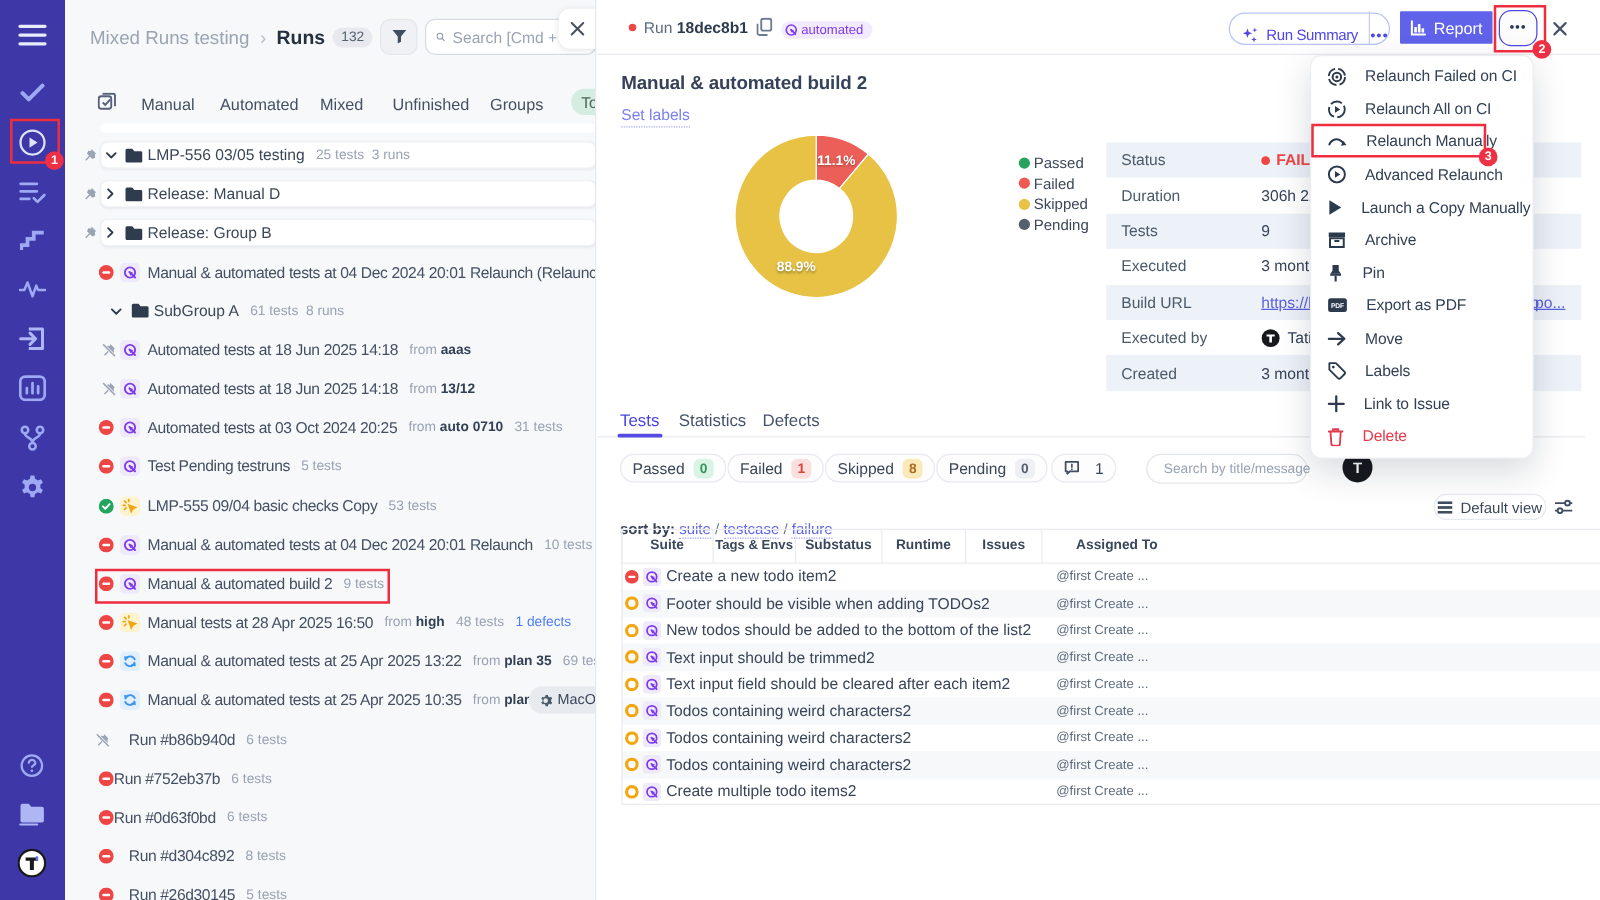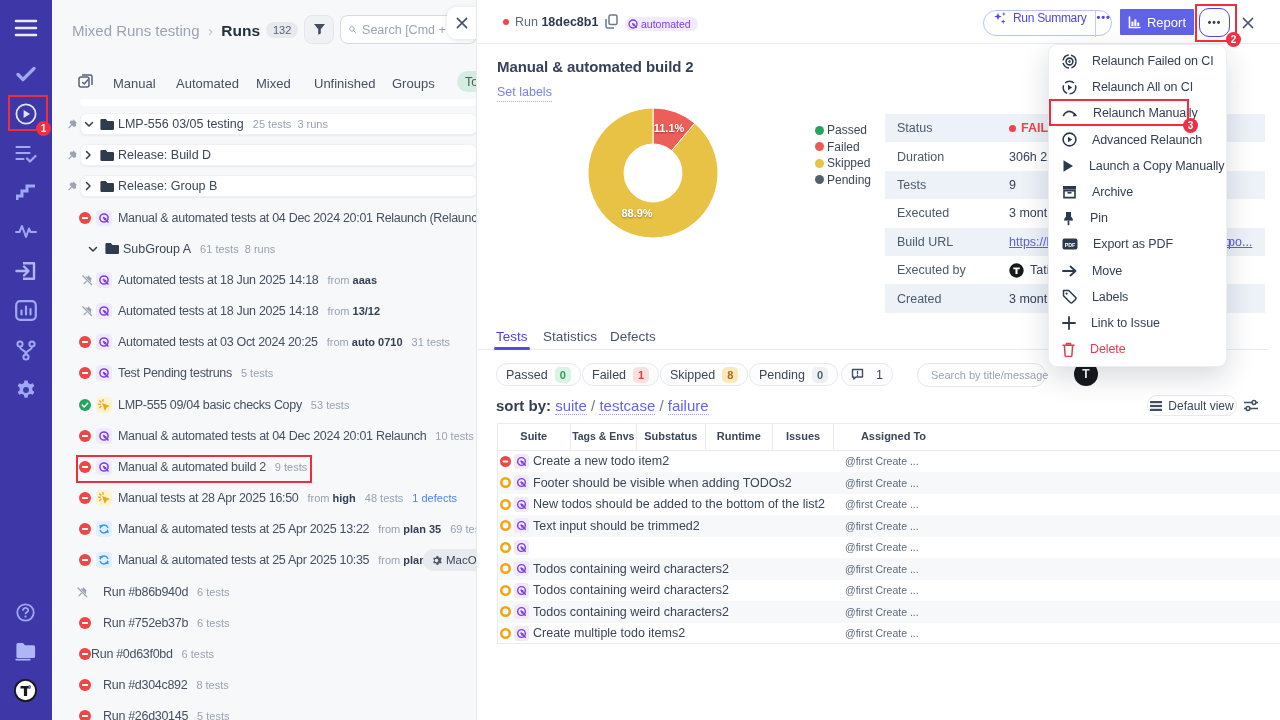--- a/index.html
+++ b/index.html
@@ -205,21 +205,21 @@
 <div class="row" style="top:144.2px">
       <svg class="ic" style="margin-left:14px" width="12" height="12" viewBox="0 0 12 12">
         <use href="#i-pin"></use>
       </svg>
       <svg class="ic" style="margin-left:6px" width="8" height="10" viewBox="0 0 8 10">
         <use href="#i-chr"></use>
       </svg>
       <svg class="ic" style="margin-left:8px" width="14" height="13" viewBox="0 0 14 13">
         <use href="#i-fold"></use>
       </svg>
-      <span class="tb" style="margin-left:4px">Release: Build D</span>
+      <span class="tb" style="margin-left:4px">Release: Manual D</span>
     </div>
 <div class="card" style="top:175.3px"></div>
 <div class="row" style="top:175.3px">
       <svg class="ic" style="margin-left:14px" width="12" height="12" viewBox="0 0 12 12">
         <use href="#i-pin"></use>
       </svg>
       <svg class="ic" style="margin-left:6px" width="8" height="10" viewBox="0 0 8 10">
         <use href="#i-chr"></use>
       </svg>
       <svg class="ic" style="margin-left:8px" width="14" height="13" viewBox="0 0 14 13">
@@ -358,21 +358,21 @@
       <svg class="ic" style="margin-left:24px" width="12" height="12" viewBox="0 0 12 12">
         <use href="#i-pinsl"></use>
       </svg>
       <span class="t" style="margin-left:15px">Run #b86b940d</span>
       <span class="m">6 tests</span>
     </div>
 <div class="row" style="top:611.7px">
       <svg class="ic" style="margin-left:27px" width="12" height="12" viewBox="0 0 12 12">
         <use href="#i-fail"></use>
       </svg>
-      <span class="t" style="margin-left:12px">Run #752eb37b</span>
+      <span class="t" style="">Run #752eb37b</span>
       <span class="m">6 tests</span>
     </div>
 <div class="row" style="top:642.9px">
       <svg class="ic" style="margin-left:27px" width="12" height="12" viewBox="0 0 12 12">
         <use href="#i-fail"></use>
       </svg>
       <span class="t" style="margin-left:0">Run #0d63f0bd</span>
       <span class="m">6 tests</span>
     </div>
 <div class="row" style="top:674.1px">
@@ -404,21 +404,21 @@
     </svg>
 <div class="ab" style="left:147px;top:17px;height:13.5px;background:#f2ebfe;border-radius:7px;display:flex;align-items:center;padding:0 7px 0 3px">
       <svg width="10" height="10" viewBox="0 0 10 10" style="margin-right:3px">
         <circle cx="5" cy="5" r="4" stroke="#7d3bec" stroke-width="1.3" fill="none"></circle>
         <path d="M4.7 4.7l3.6 3.6" stroke="#7d3bec" stroke-width="1.4" stroke-linecap="round"></path>
         <path d="M4.3 4.3l2.9.8-2.1 2.1z" fill="#7d3bec"></path>
       </svg>
       <span style="font-size:10.5px;color:#7d3bec;font-weight:500">automated</span>
     </div>
 
-<div class="ab" style="left:505px;top:10px;width:129px;height:26px;border:1px solid #b9c3fb;border-radius:13px;background:#fff;display:flex;align-items:flex-start">
+<div class="ab" style="left:505px;top:10px;width:129px;height:26px;border:1px solid #b9c3fb;border-radius:13px;background:#fff;display:flex;align-items:flex-end">
       <svg style="margin-left:9px" width="14" height="14" viewBox="0 0 14 14">
         <path fill="#4f46e5" d="M5 1.8l1 2.7 2.7 1-2.7 1-1 2.7-1-2.7-2.7-1 2.7-1zM10.8 1l.5 1.5L12.8 3l-1.5.5-.5 1.5-.5-1.5L8.8 3l1.5-.5zM10.2 8.3l.6 1.7 1.7.6-1.7.6-.6 1.7-.6-1.7-1.7-.6 1.7-.6z"></path>
       </svg>
       <span style="margin-left:6px;font-size:12px;letter-spacing:-0.3px;color:#4f46e5;font-weight:500;white-space:nowrap">Run Summary</span>
       <span style="margin-left:9px;width:1px;height:26px;background:#c5cefb"></span>
       <span style="flex:1;text-align:center;color:#4f46e5;font-size:11px;letter-spacing:1px;font-weight:bold">•••</span>
     </div>
 <div class="ab" style="left:642px;top:9px;width:74px;height:26px;border-radius:1px;background:#6063e9;display:flex;align-items:center;justify-content:center">
       <svg width="13" height="13" viewBox="0 0 13 13">
         <path d="M1.5 1v10.5H12" stroke="#fff" stroke-width="1.6" fill="none" stroke-linecap="round"></path>
@@ -520,21 +520,21 @@
     </div>
 <div class="ab" style="left:439px;top:363px;width:129px;height:24px;border:1px solid #e2e5ea;border-radius:12px;background:#fff;display:flex;align-items:center;padding:0 8px">
       <svg width="11" height="11" viewBox="0 0 13 13">
         <circle cx="5.4" cy="5.4" r="4.2" stroke="#98a2b3" stroke-width="1.5" fill="none"></circle>
         <path d="M8.6 8.6L12 12" stroke="#98a2b3" stroke-width="1.5" stroke-linecap="round"></path>
       </svg>
       <span style="margin-left:5px;font-size:11px;color:#98a2b3;white-space:nowrap">Search by title/message</span>
     </div>
 <div class="ab" style="left:596px;top:362px;width:24px;height:24px;border-radius:50%;background:#16181c;color:#fff;display:flex;align-items:center;justify-content:center;font-size:12px;font-weight:bold">T</div>
 
-<div class="ab" style="left:18px;top:397px;font-size:15px;color:#323f52"><b>sort by:</b> <span style="color:#6165e8;border-bottom:1px dotted #9da0f0">suite</span> <span style="color:#6b7a8d">/</span> <span style="color:#6165e8;border-bottom:1px dotted #9da0f0">testcase</span> <span style="color:#6b7a8d">/</span> <span style="color:#6165e8;border-bottom:1px dotted #9da0f0">failure</span></div>
+<div class="ab" style="left:18px;top:416px;font-size:12px;color:#323f52"><b>sort by:</b> <span style="color:#6165e8;border-bottom:1px dotted #9da0f0">suite</span> <span style="color:#6b7a8d">/</span> <span style="color:#6165e8;border-bottom:1px dotted #9da0f0">testcase</span> <span style="color:#6b7a8d">/</span> <span style="color:#6165e8;border-bottom:1px dotted #9da0f0">failure</span></div>
 <div class="ab" style="left:669px;top:395px;width:90px;height:21px;border:1px solid #e7e9ee;border-radius:10px;background:#fff;display:flex;align-items:center;justify-content:center">
       <svg width="12" height="10" viewBox="0 0 12 10">
         <g fill="#414e60">
           <rect y="0" width="12" height="2.2"></rect>
           <rect y="3.9" width="12" height="2.2"></rect>
           <rect y="7.8" width="12" height="2.2"></rect>
         </g>
       </svg>
       <span style="margin-left:6px;font-size:12px;color:#3b4757;font-weight:500">Default view</span>
     </div>
@@ -594,20 +594,21 @@
       <span class="tt">Text input should be trimmed2</span>
       <span class="su">@first Create ...</span>
     </div>
 <div class="trow" style="top:536.5px">
       <svg class="ic" style="margin-left:3px" width="11" height="11" viewBox="0 0 12 12">
         <use href="#i-skip"></use>
       </svg>
       <svg class="ic" style="margin-left:3px" width="15" height="15" viewBox="0 0 16 16">
         <use href="#i-auto"></use>
       </svg>
+      <span class="tt">Text input field should be cleared after each item2</span>
       <span class="su">@first Create ...</span>
     </div>
 <div class="trow sh" style="top:558px">
       <svg class="ic" style="margin-left:3px" width="11" height="11" viewBox="0 0 12 12">
         <use href="#i-skip"></use>
       </svg>
       <svg class="ic" style="margin-left:3px" width="15" height="15" viewBox="0 0 16 16">
         <use href="#i-auto"></use>
       </svg>
       <span class="tt">Todos containing weird characters2</span>

